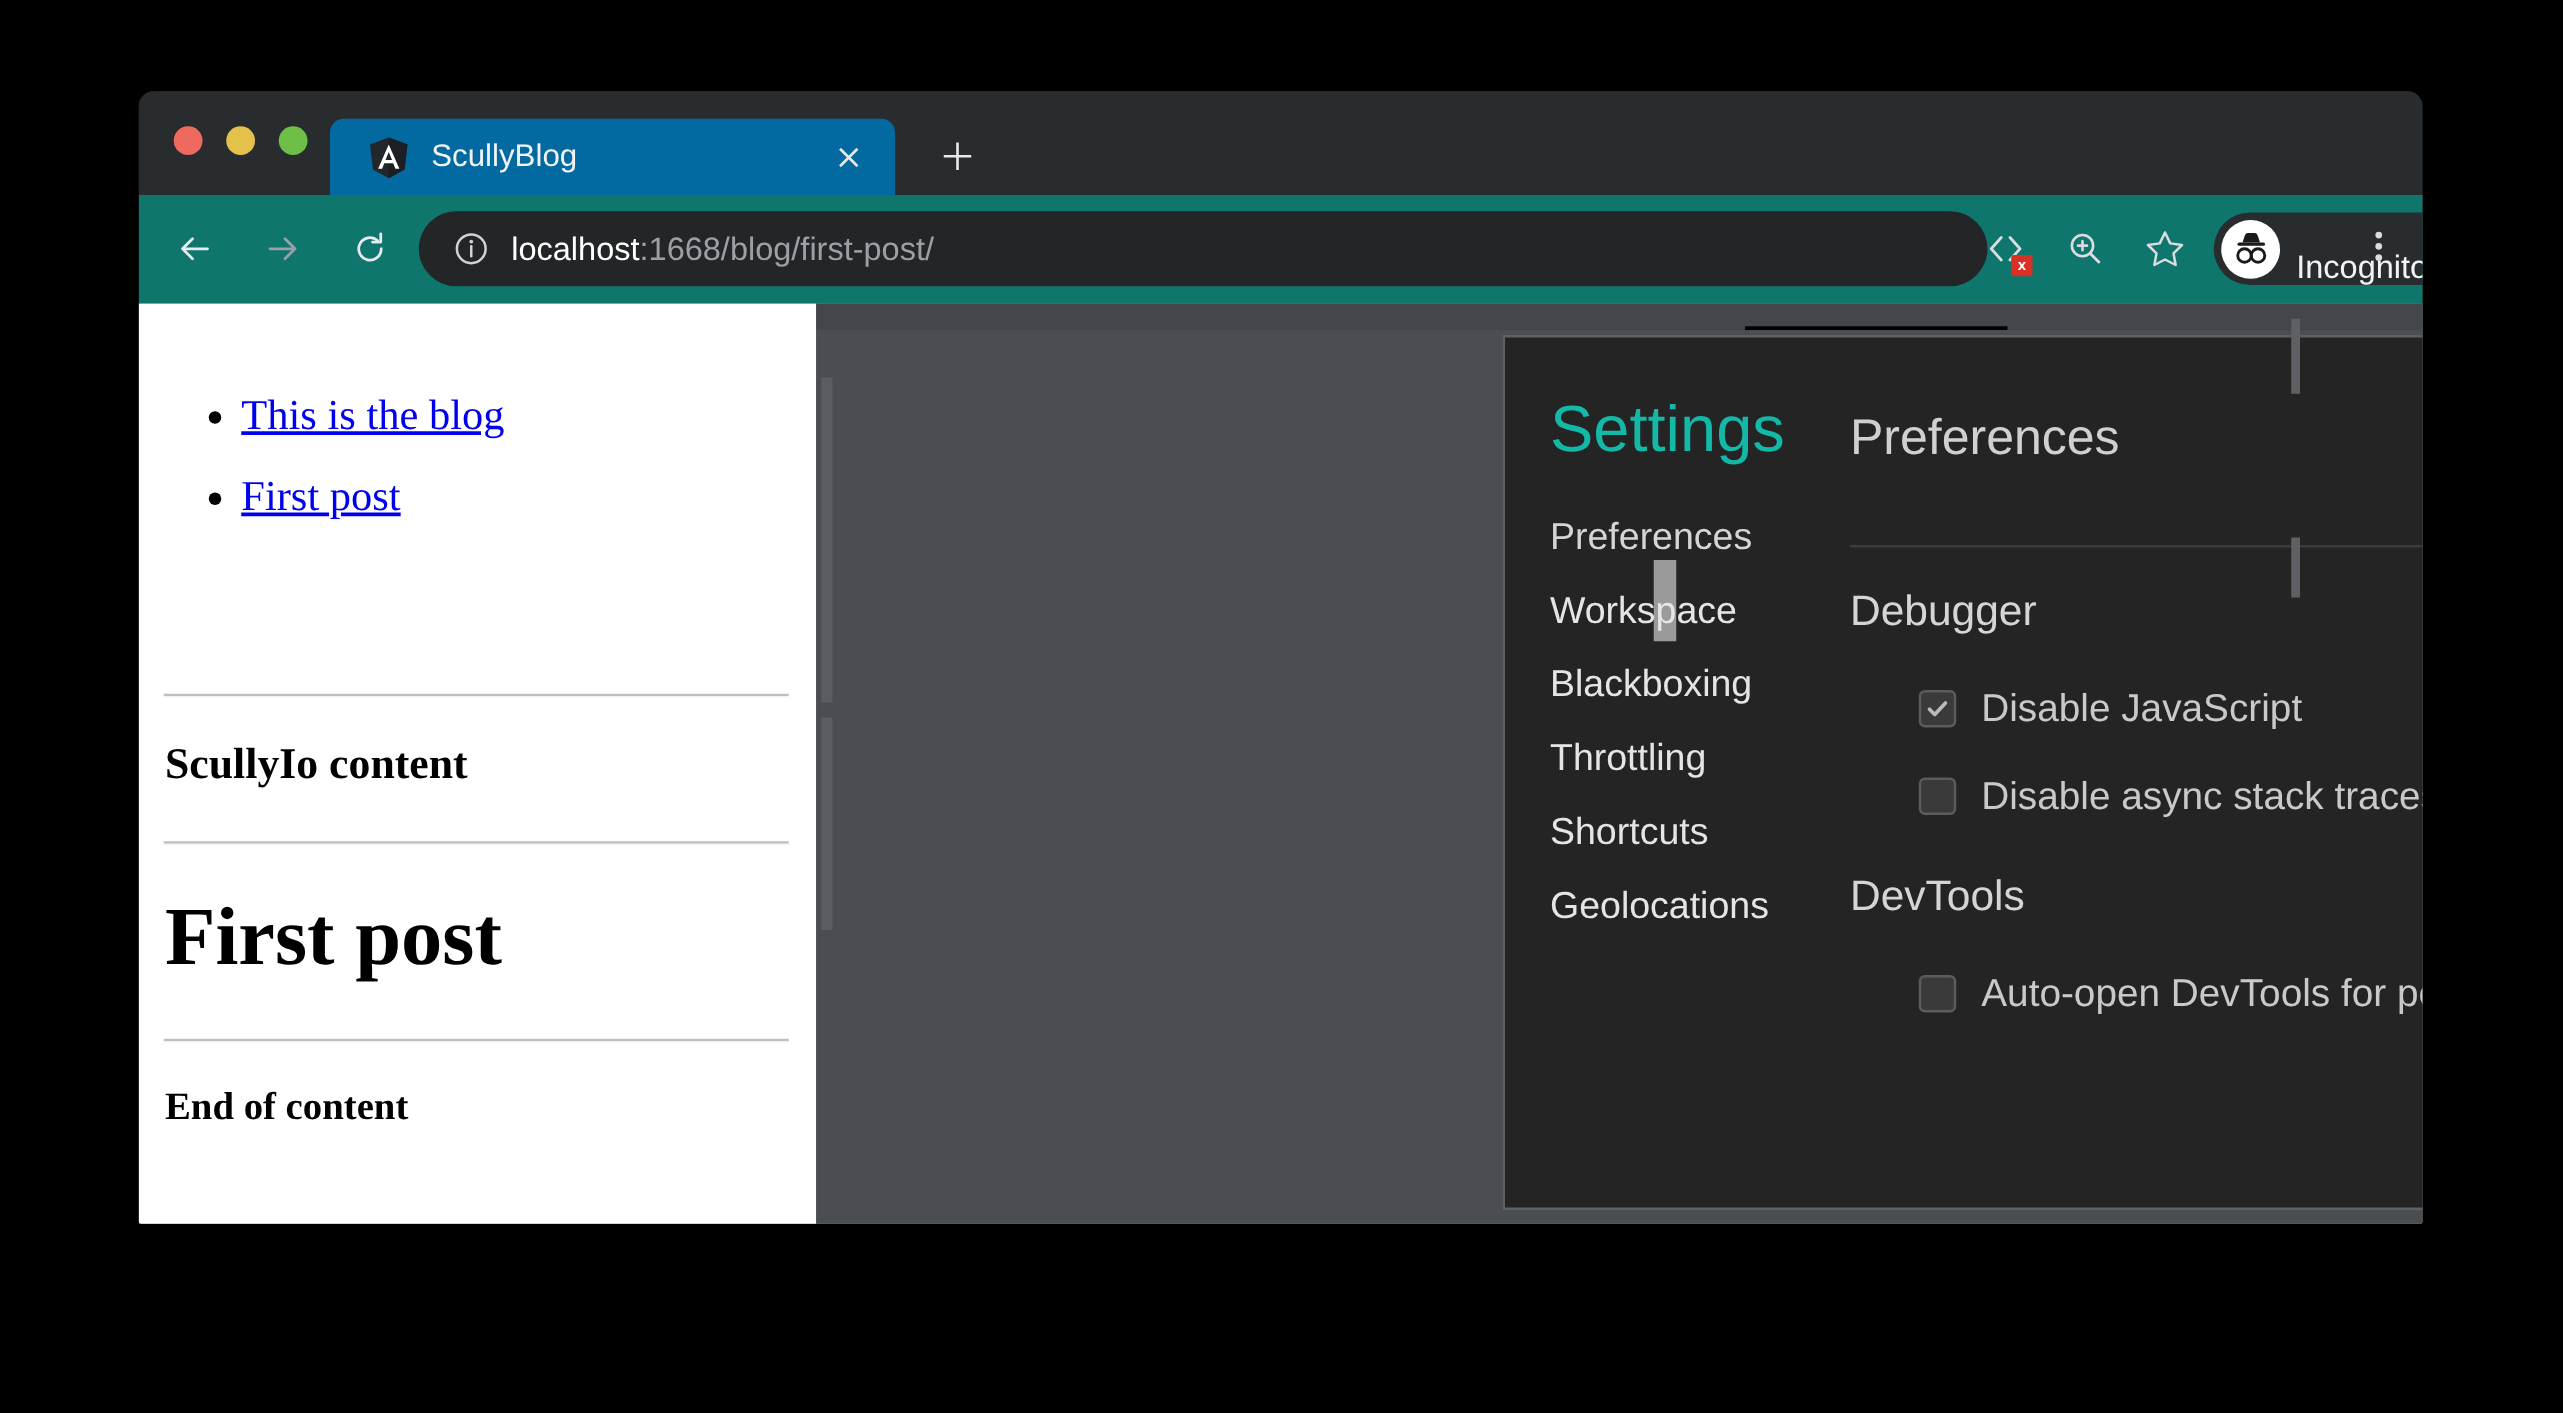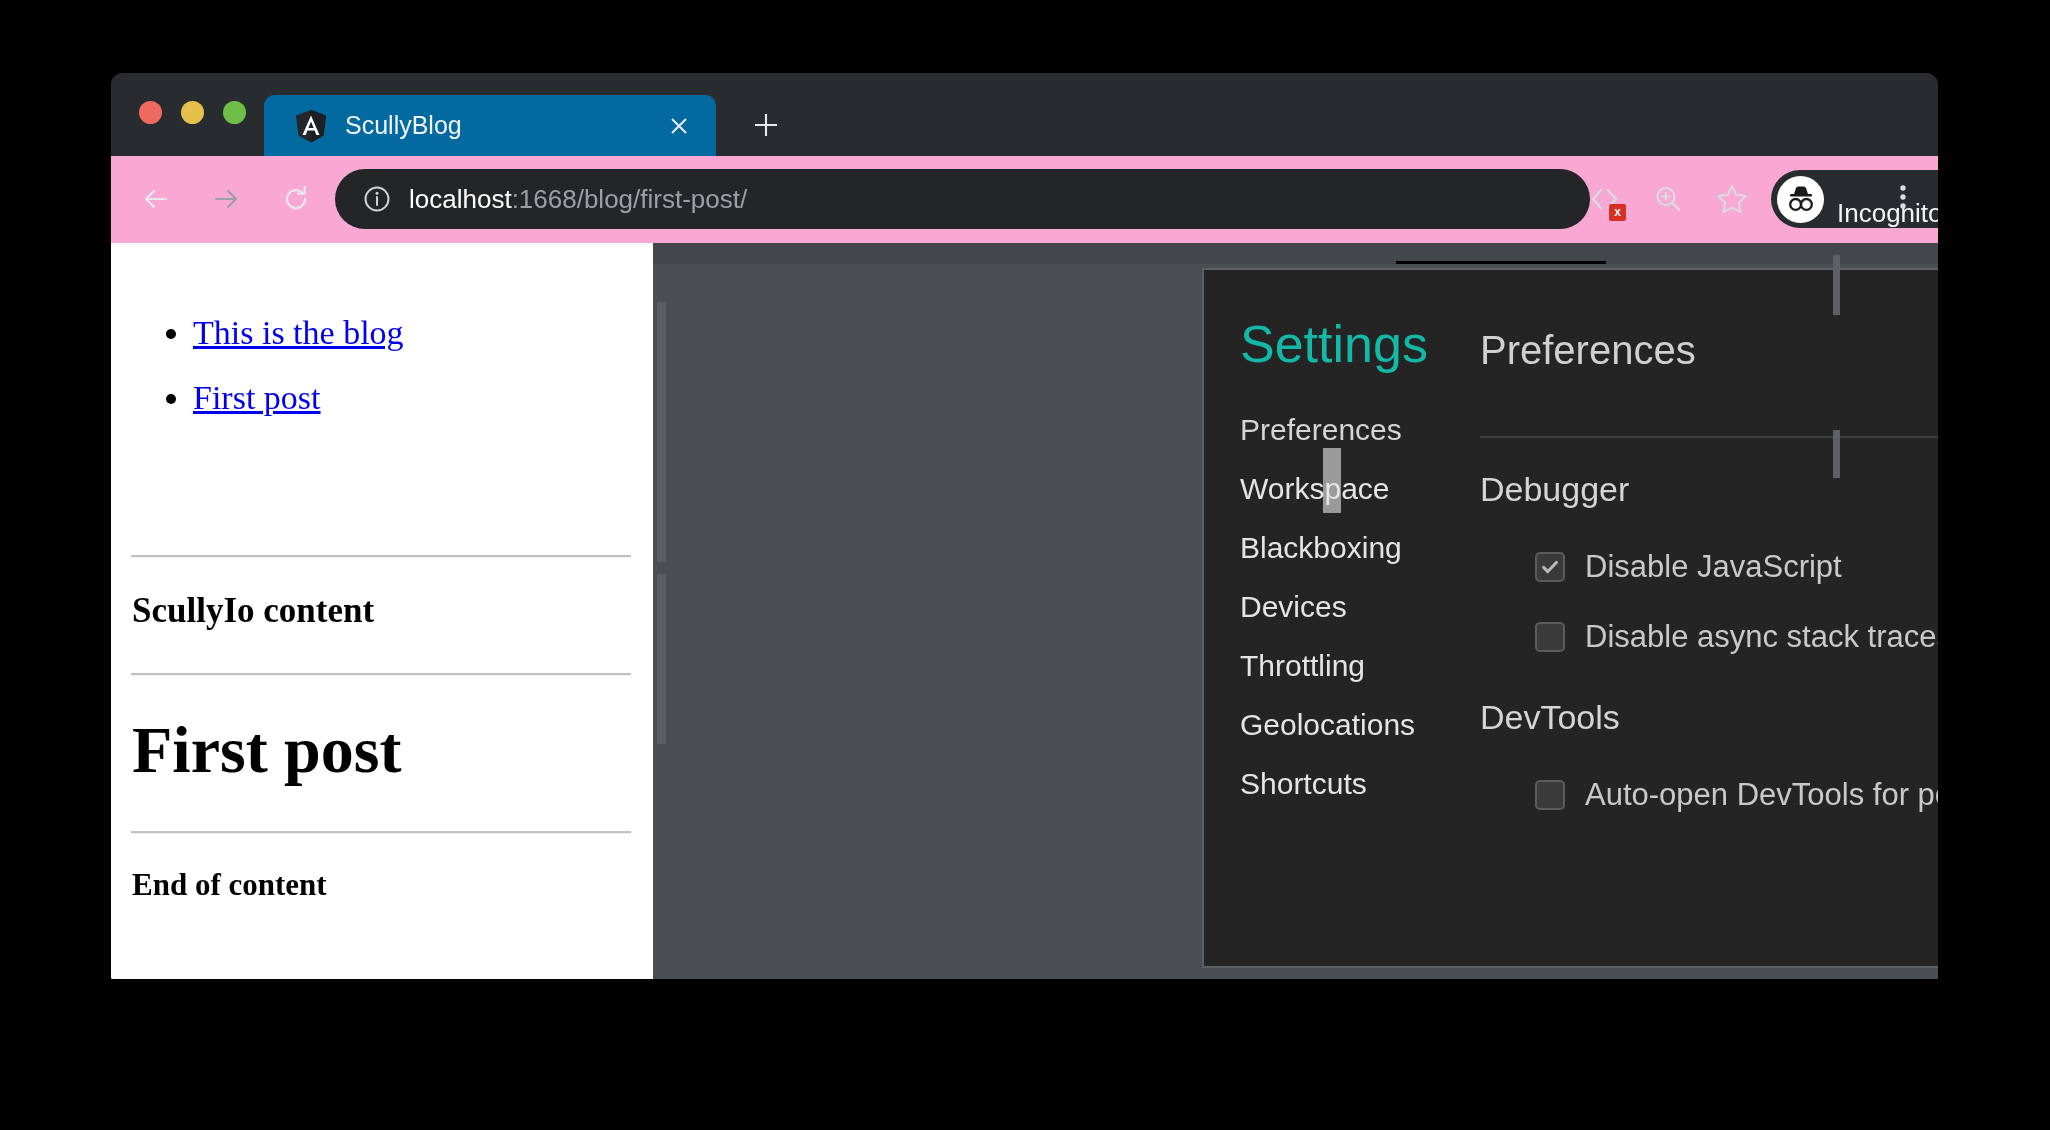--- a/index.html
+++ b/index.html
@@ -107,21 +107,21 @@
     color: #e8eaed;
   }
 
   
   .toolbar {
     position: absolute;
     left: 0;
     top: 83px;
     width: 100%;
     height: 87px;
-    background: #f9a8d4;
+    background: #0f766e;
     padding-left: 20px;
   }
   .nav-btn {
     position: absolute;
     top: 20px;
     width: 46px;
     height: 46px;
     display: flex;
     align-items: center;
     justify-content: center;
@@ -601,24 +601,23 @@
         <div class="settings-overlay">
 
           <div class="settings-left-thumb"></div>
 
           <div class="settings-title">Settings</div>
 
           <div class="settings-nav">
             <div class="settings-nav-item selected">Preferences</div>
             <div class="settings-nav-item">Workspace</div>
             <div class="settings-nav-item">Blackboxing</div>
-            <div class="settings-nav-item">Devices</div>
             <div class="settings-nav-item">Throttling</div>
+            <div class="settings-nav-item">Shortcuts</div>
             <div class="settings-nav-item">Geolocations</div>
-            <div class="settings-nav-item">Shortcuts</div>
           </div>
 
           <div class="settings-content">
             <div class="content-title">Preferences</div>
             <div class="content-divider"></div>
 
             <div class="section section-debugger">
               <div class="section-heading">Debugger</div>
 
               <div class="checkbox-row">

